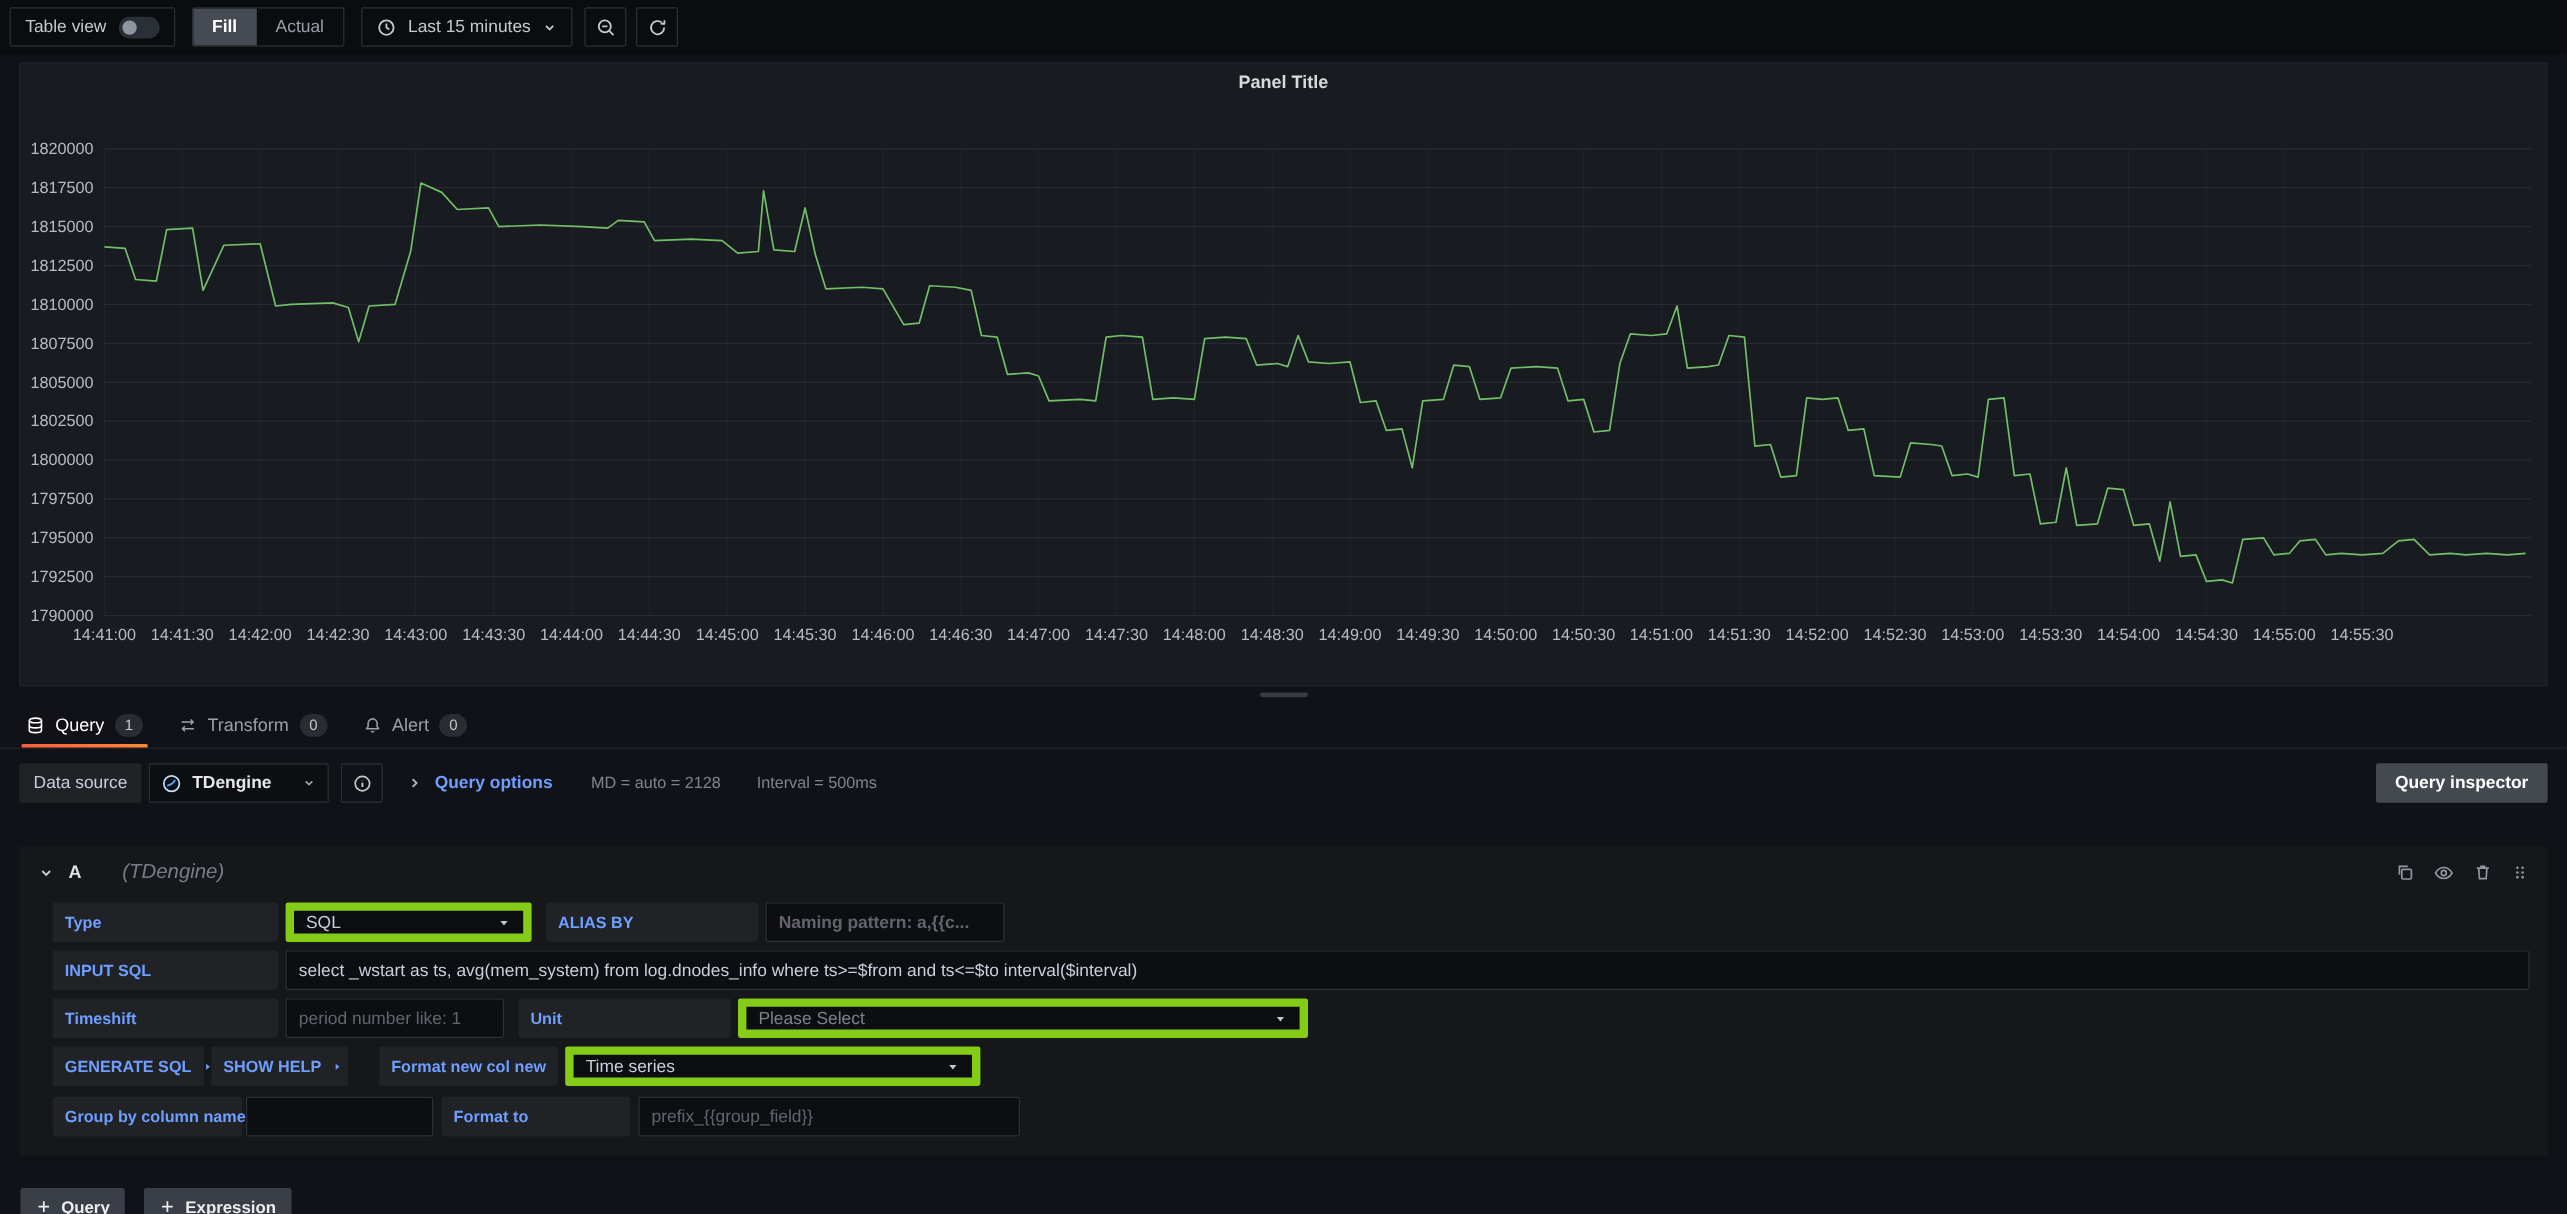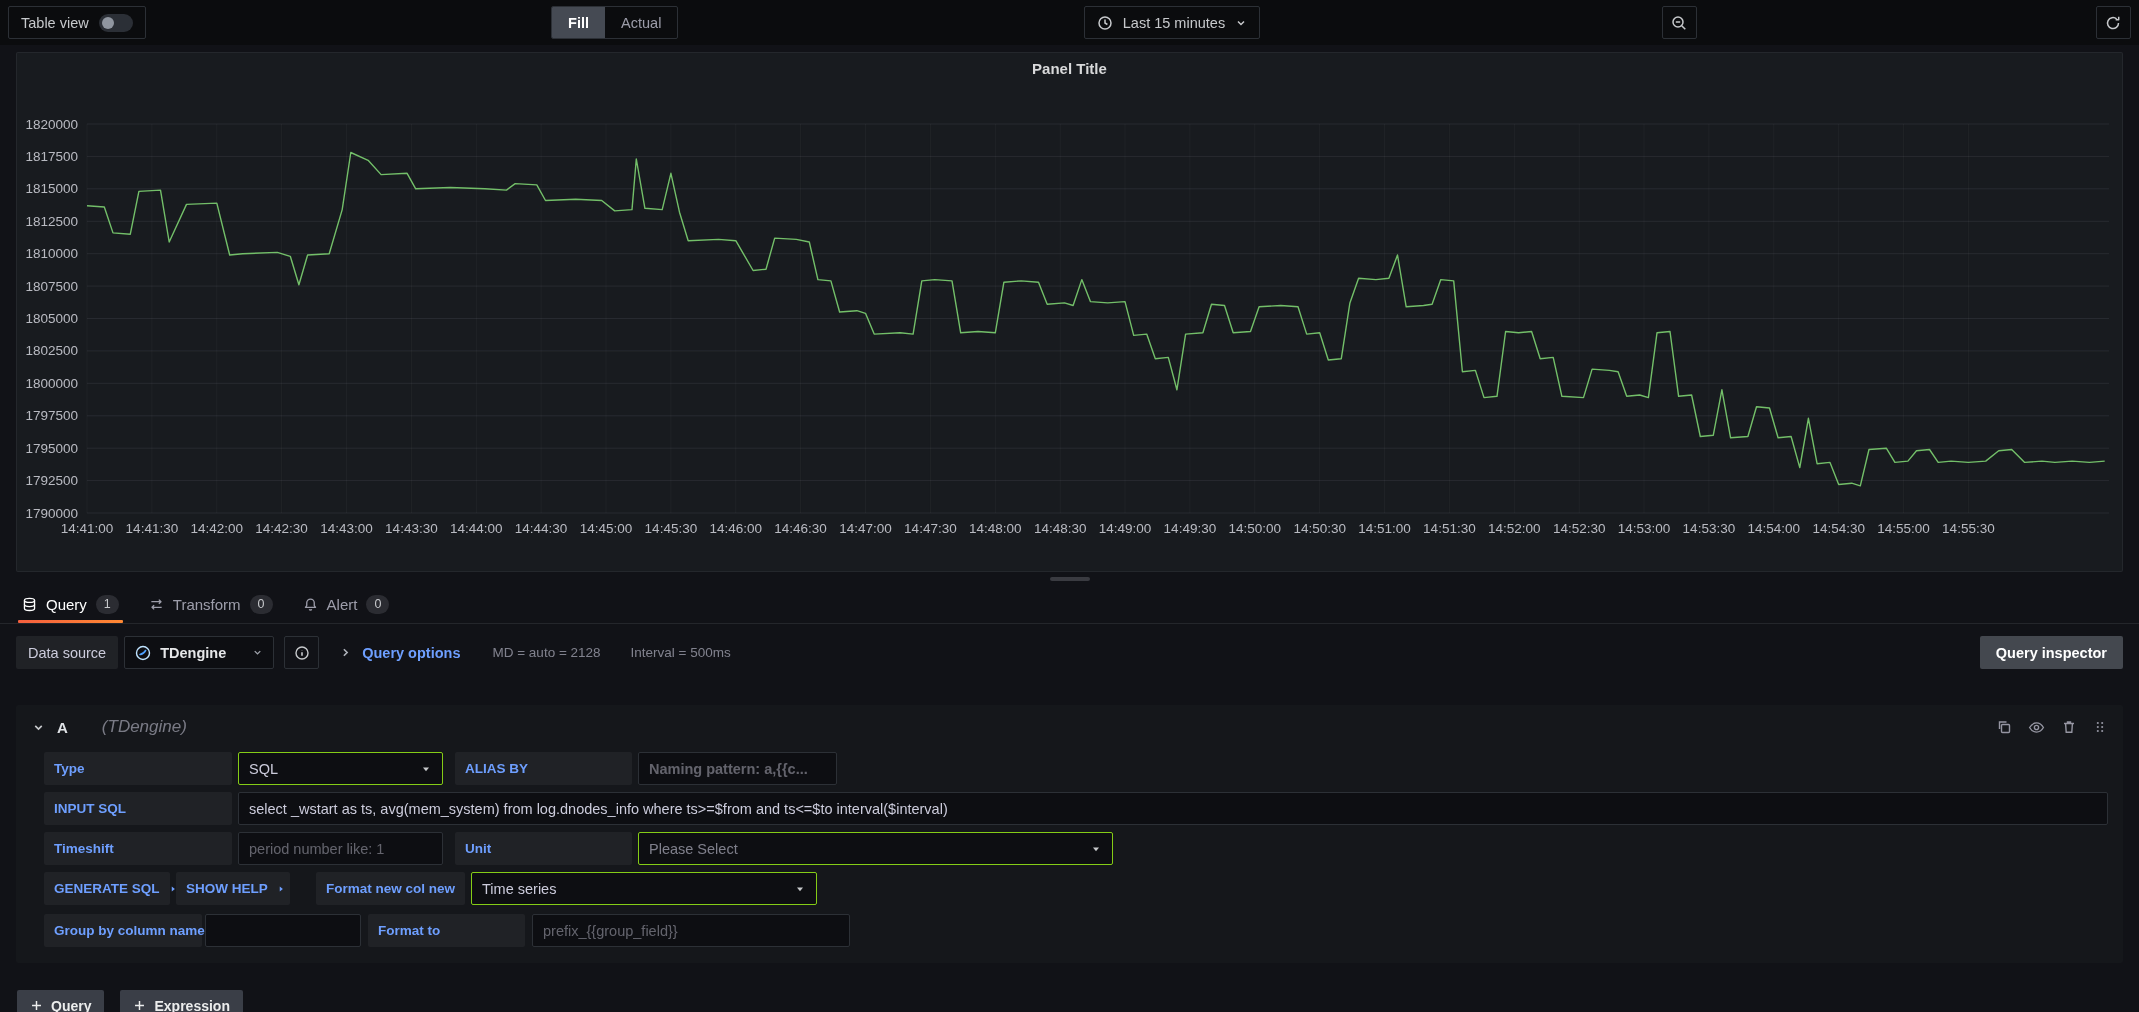--- a/index.html
+++ b/index.html
@@ -7,21 +7,21 @@
   body {
     background:#111217; color:#ccccdc;
     font-family:"Liberation Sans", sans-serif; font-size:15px;
     overflow:hidden;
   }
   svg { display:block; }
 
   
   .topbar {
     height:45px; background:#0b0c0e;
-    display:flex; align-items:center; justify-content:space-between;
+    display:flex; align-items:center; justify-content:flex-start;
     padding:16px 8px; gap:14px;
   }
   .tb-pill {
     display:flex; align-items:center; gap:10px; height:33px;
     border:1px solid #2c3036; border-radius:2px; padding:0 12px;
     color:#c7c9cc; font-size:14.5px; background:transparent; cursor:pointer;
   }
   .switch { width:34px; height:18px; border-radius:9px; background:#2b2f36; position:relative; }
   .switch .knob { width:12px; height:12px; border-radius:50%; background:#9096a0; position:absolute; left:3px; top:3px; }
   .segmented { display:flex; height:33px; border:1px solid #2c3036; border-radius:2px; overflow:hidden; }
@@ -107,21 +107,21 @@
   }
   .f-label.btn { cursor:pointer; gap:8px; }
   .w-l1 { width:188px; }
   .w-l2 { width:177px; margin-left:12px; }
   .f-input {
     height:33px; background:#0d0e12; border:1px solid #2c3036; border-radius:2px;
     padding:0 10px; color:#ccccdc; font-size:14.5px; font-family:inherit; outline:none;
   }
   .f-input::placeholder { color:rgba(204,204,220,0.45); }
   .f-select {
-    height:33px; background:#0d0e12; border:1px solid #84cc16; border-radius:2px;
+    height:33px; background:#0d0e12; border:7px solid #84cc16; border-radius:2px;
     display:flex; align-items:center; justify-content:space-between; gap:10px;
     padding:0 10px; color:#ccccdc; font-size:14.5px; cursor:pointer;
   }
   .f-select .ph { color:rgba(204,204,220,0.6); }
   .f-select .caret { color:#c7c9cc; }
   .ml6 { margin-left:6px; } .ml26 { margin-left:26px; } .ml7 { margin-left:7px; }
 
   
   .footer { display:flex; gap:16px; padding:27px 16px 0 17px; }
   .btn-gray {
@@ -400,21 +400,21 @@
     <input class="f-input ml6" style="width: 199px; font-weight: bold;" placeholder="Naming pattern: a,{{c...">
   </div>
 
   <div class="q-row">
     <div class="f-label w-l1">INPUT SQL</div>
     <input class="f-input ml6" style="flex: 1 1 0%; margin-right: 3px;" value="select _wstart as ts, avg(mem_system) from log.dnodes_info where ts&gt;=$from and ts&lt;=$to interval($interval)">
   </div>
 
   <div class="q-row">
     <div class="f-label w-l1">Timeshift</div>
-    <input class="f-input ml6" style="width: 205px;" placeholder="period number like: 1">
+    <input class="f-input ml6" style="width: 182px;" placeholder="period number like: 1">
     <div class="f-label w-l2">Unit</div>
     <div class="f-select ml6" style="width:475px;">
       <span class="ph">Please Select</span>
       <span class="caret">
           <svg width="12" height="12" viewBox="0 0 16 16" fill="currentColor">
             <path d="M4 6h8l-4 5z"></path>
           </svg>
         </span>
     </div>
   </div>

